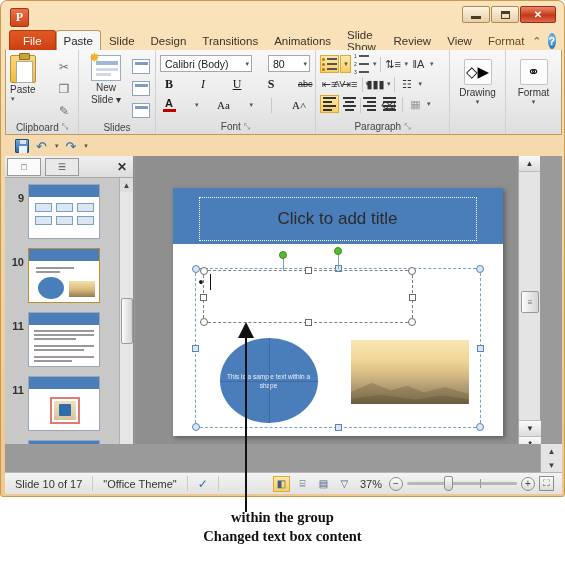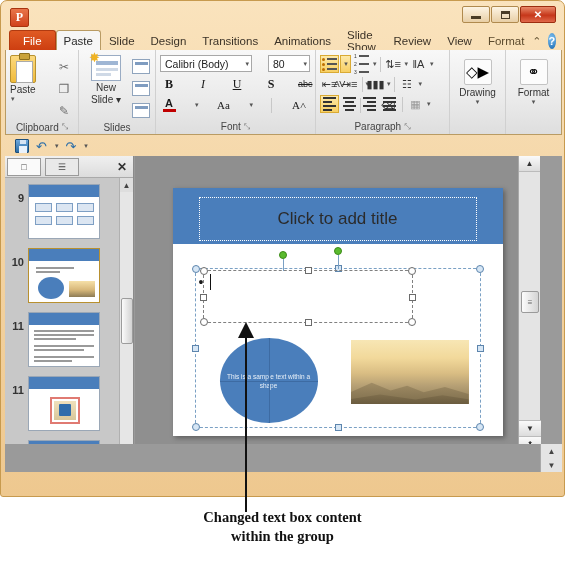--- a/index.html
+++ b/index.html
@@ -765,21 +765,40 @@
     </div>
   </div>
 
   <div class="notespane">
     <div class="notes-scroll">
       <div class="ns-b">▲</div>
       <div class="ns-b">▼</div>
     </div>
   </div>
 
+  <div class="statusbar">
+    <div class="sb-item">Slide 10 of 17</div>
+    <div class="sb-item">"Office Theme"</div>
+    <div class="sb-item" style="color:#2f6cab;font-size:12px;">✓</div>
+    <div class="sb-right">
+      <div class="vbtn sel">◧</div>
+      <div class="vbtn">⌸</div>
+      <div class="vbtn">▤</div>
+      <div class="vbtn">▽</div>
+      <span style="margin:0 3px;">37%</span>
+      <div class="circbtn">−</div>
+      <div class="zoomtrack">
+        <div class="zoomthumb"></div>
+        <div class="zoomtick"></div>
+      </div>
+      <div class="circbtn">+</div>
+      <div class="fitbtn">⛶</div>
+    </div>
+  </div>
 
 </div>
 
 <div class="annot-arrow"></div>
 <div class="annot-line"></div>
 <div class="caption">
+  <div>within the group</div>
   <div>Changed text box content</div>
-  <div>within the group</div>
 </div>
 
 </body></html>

